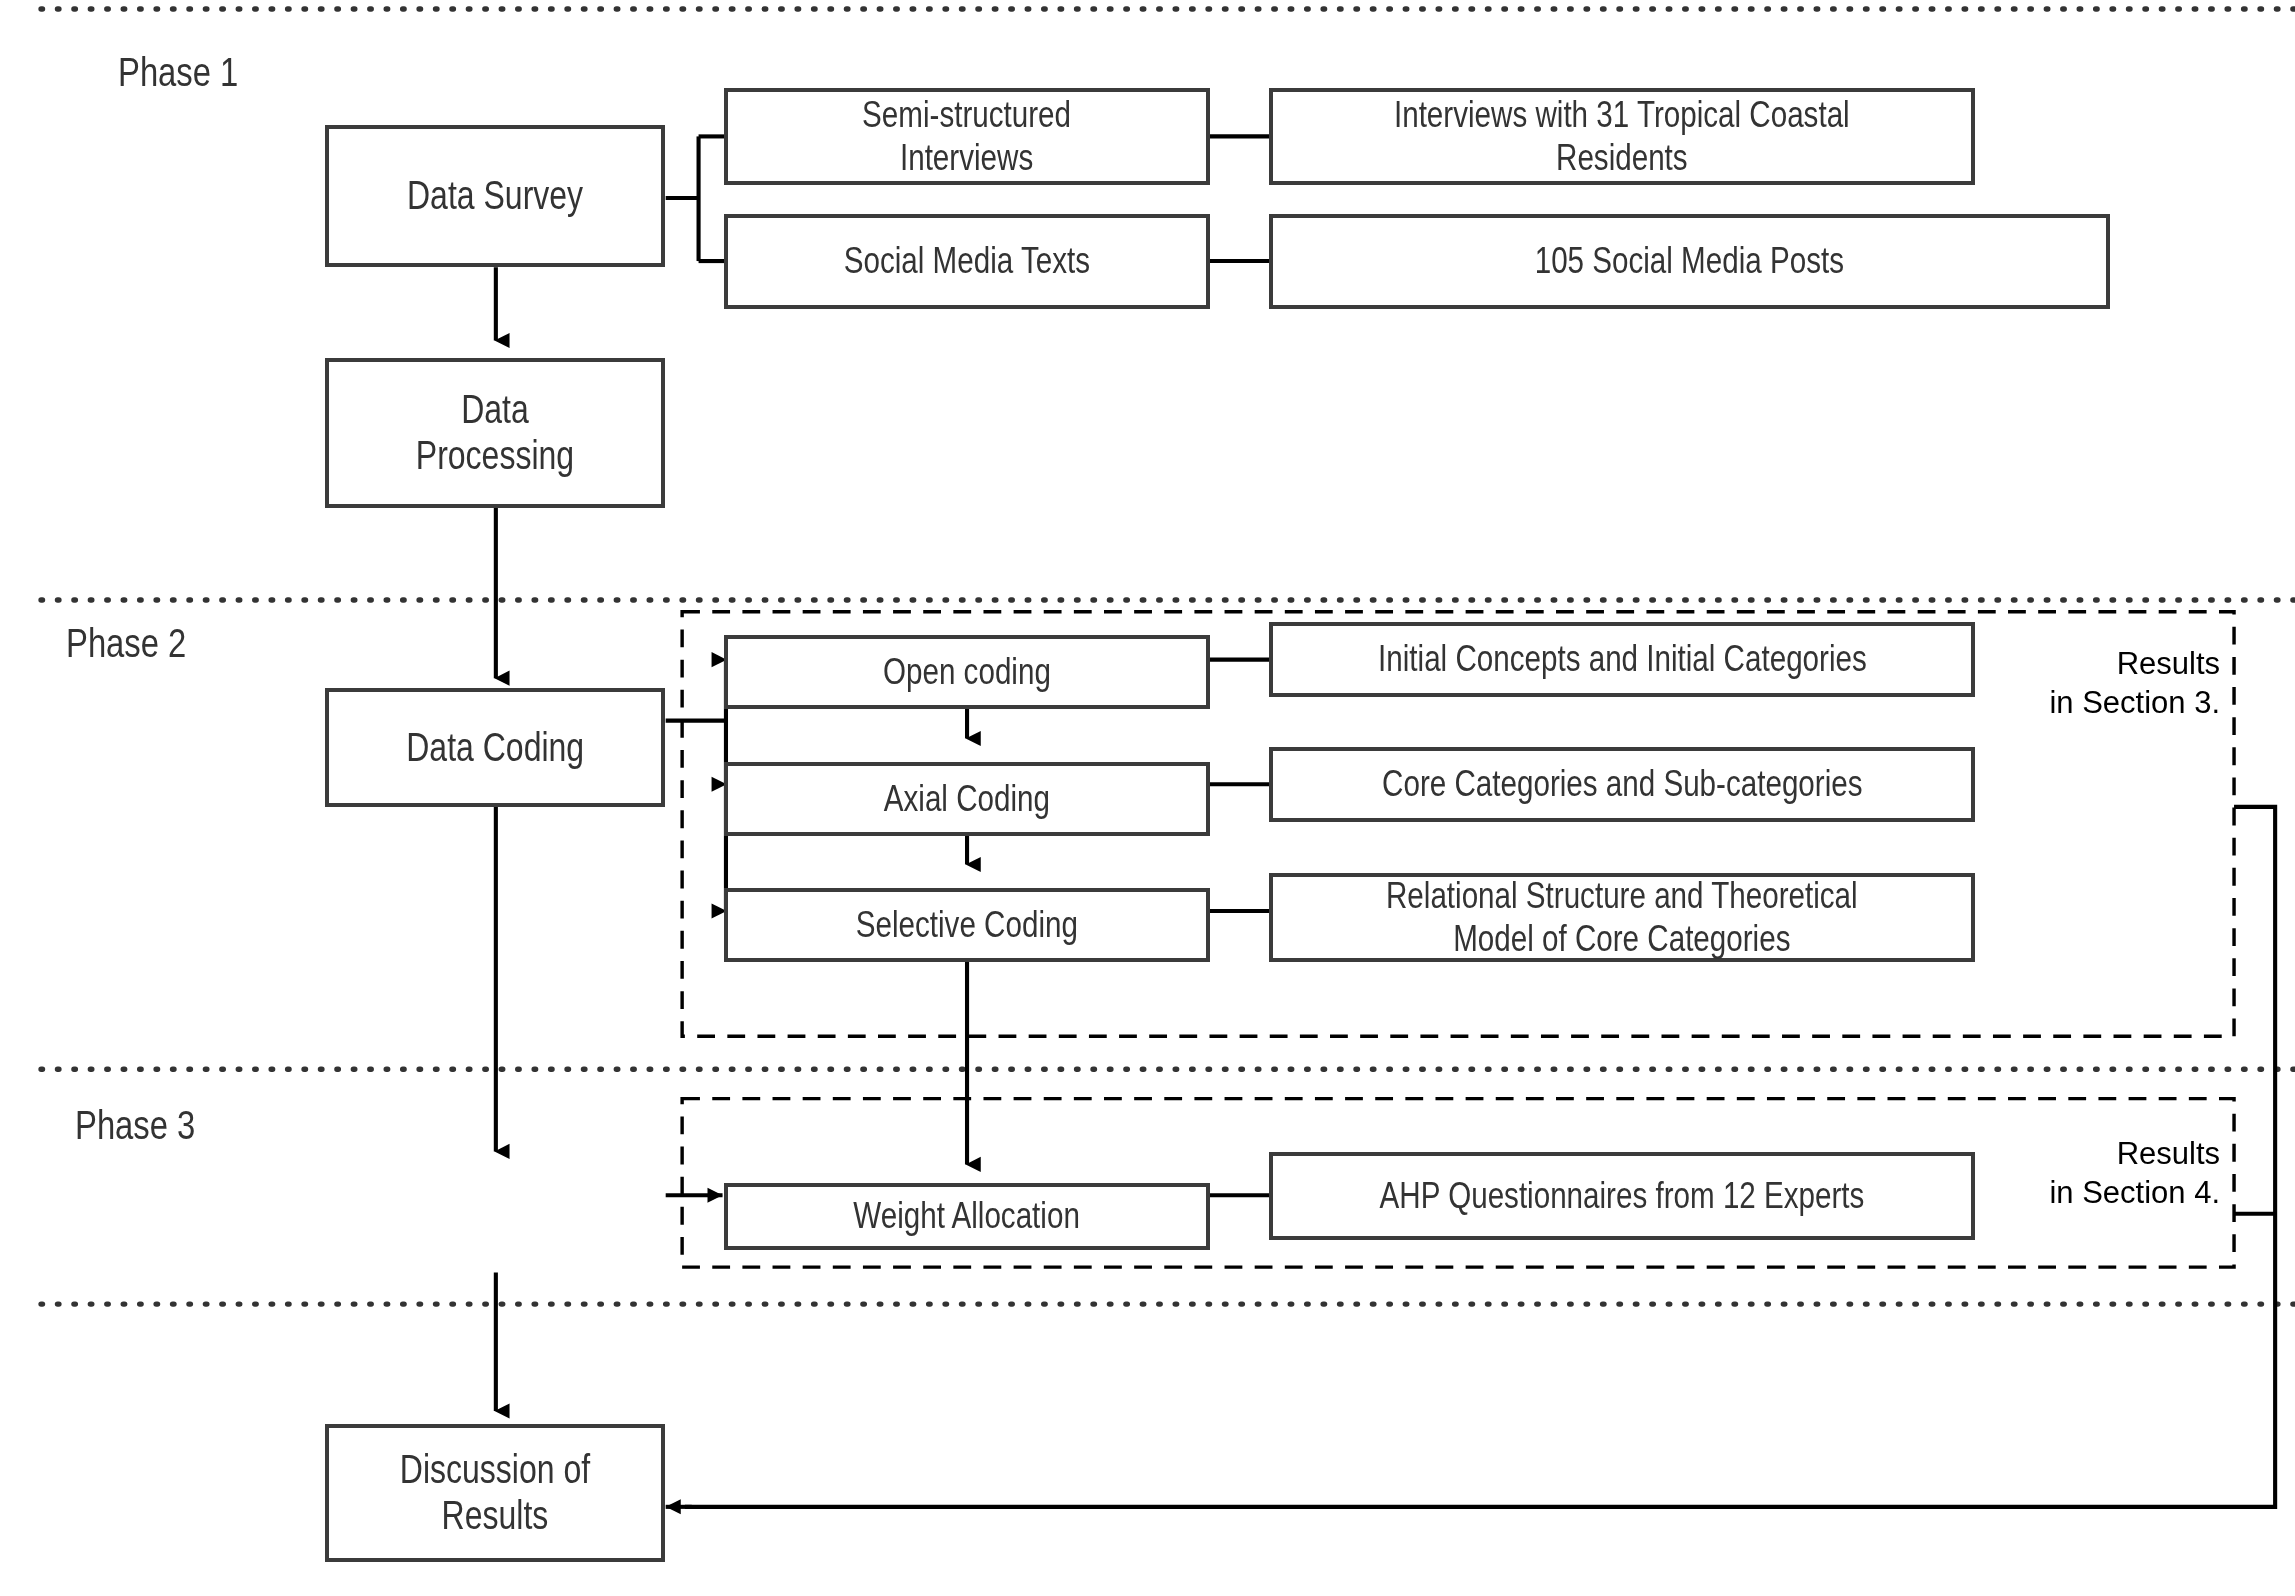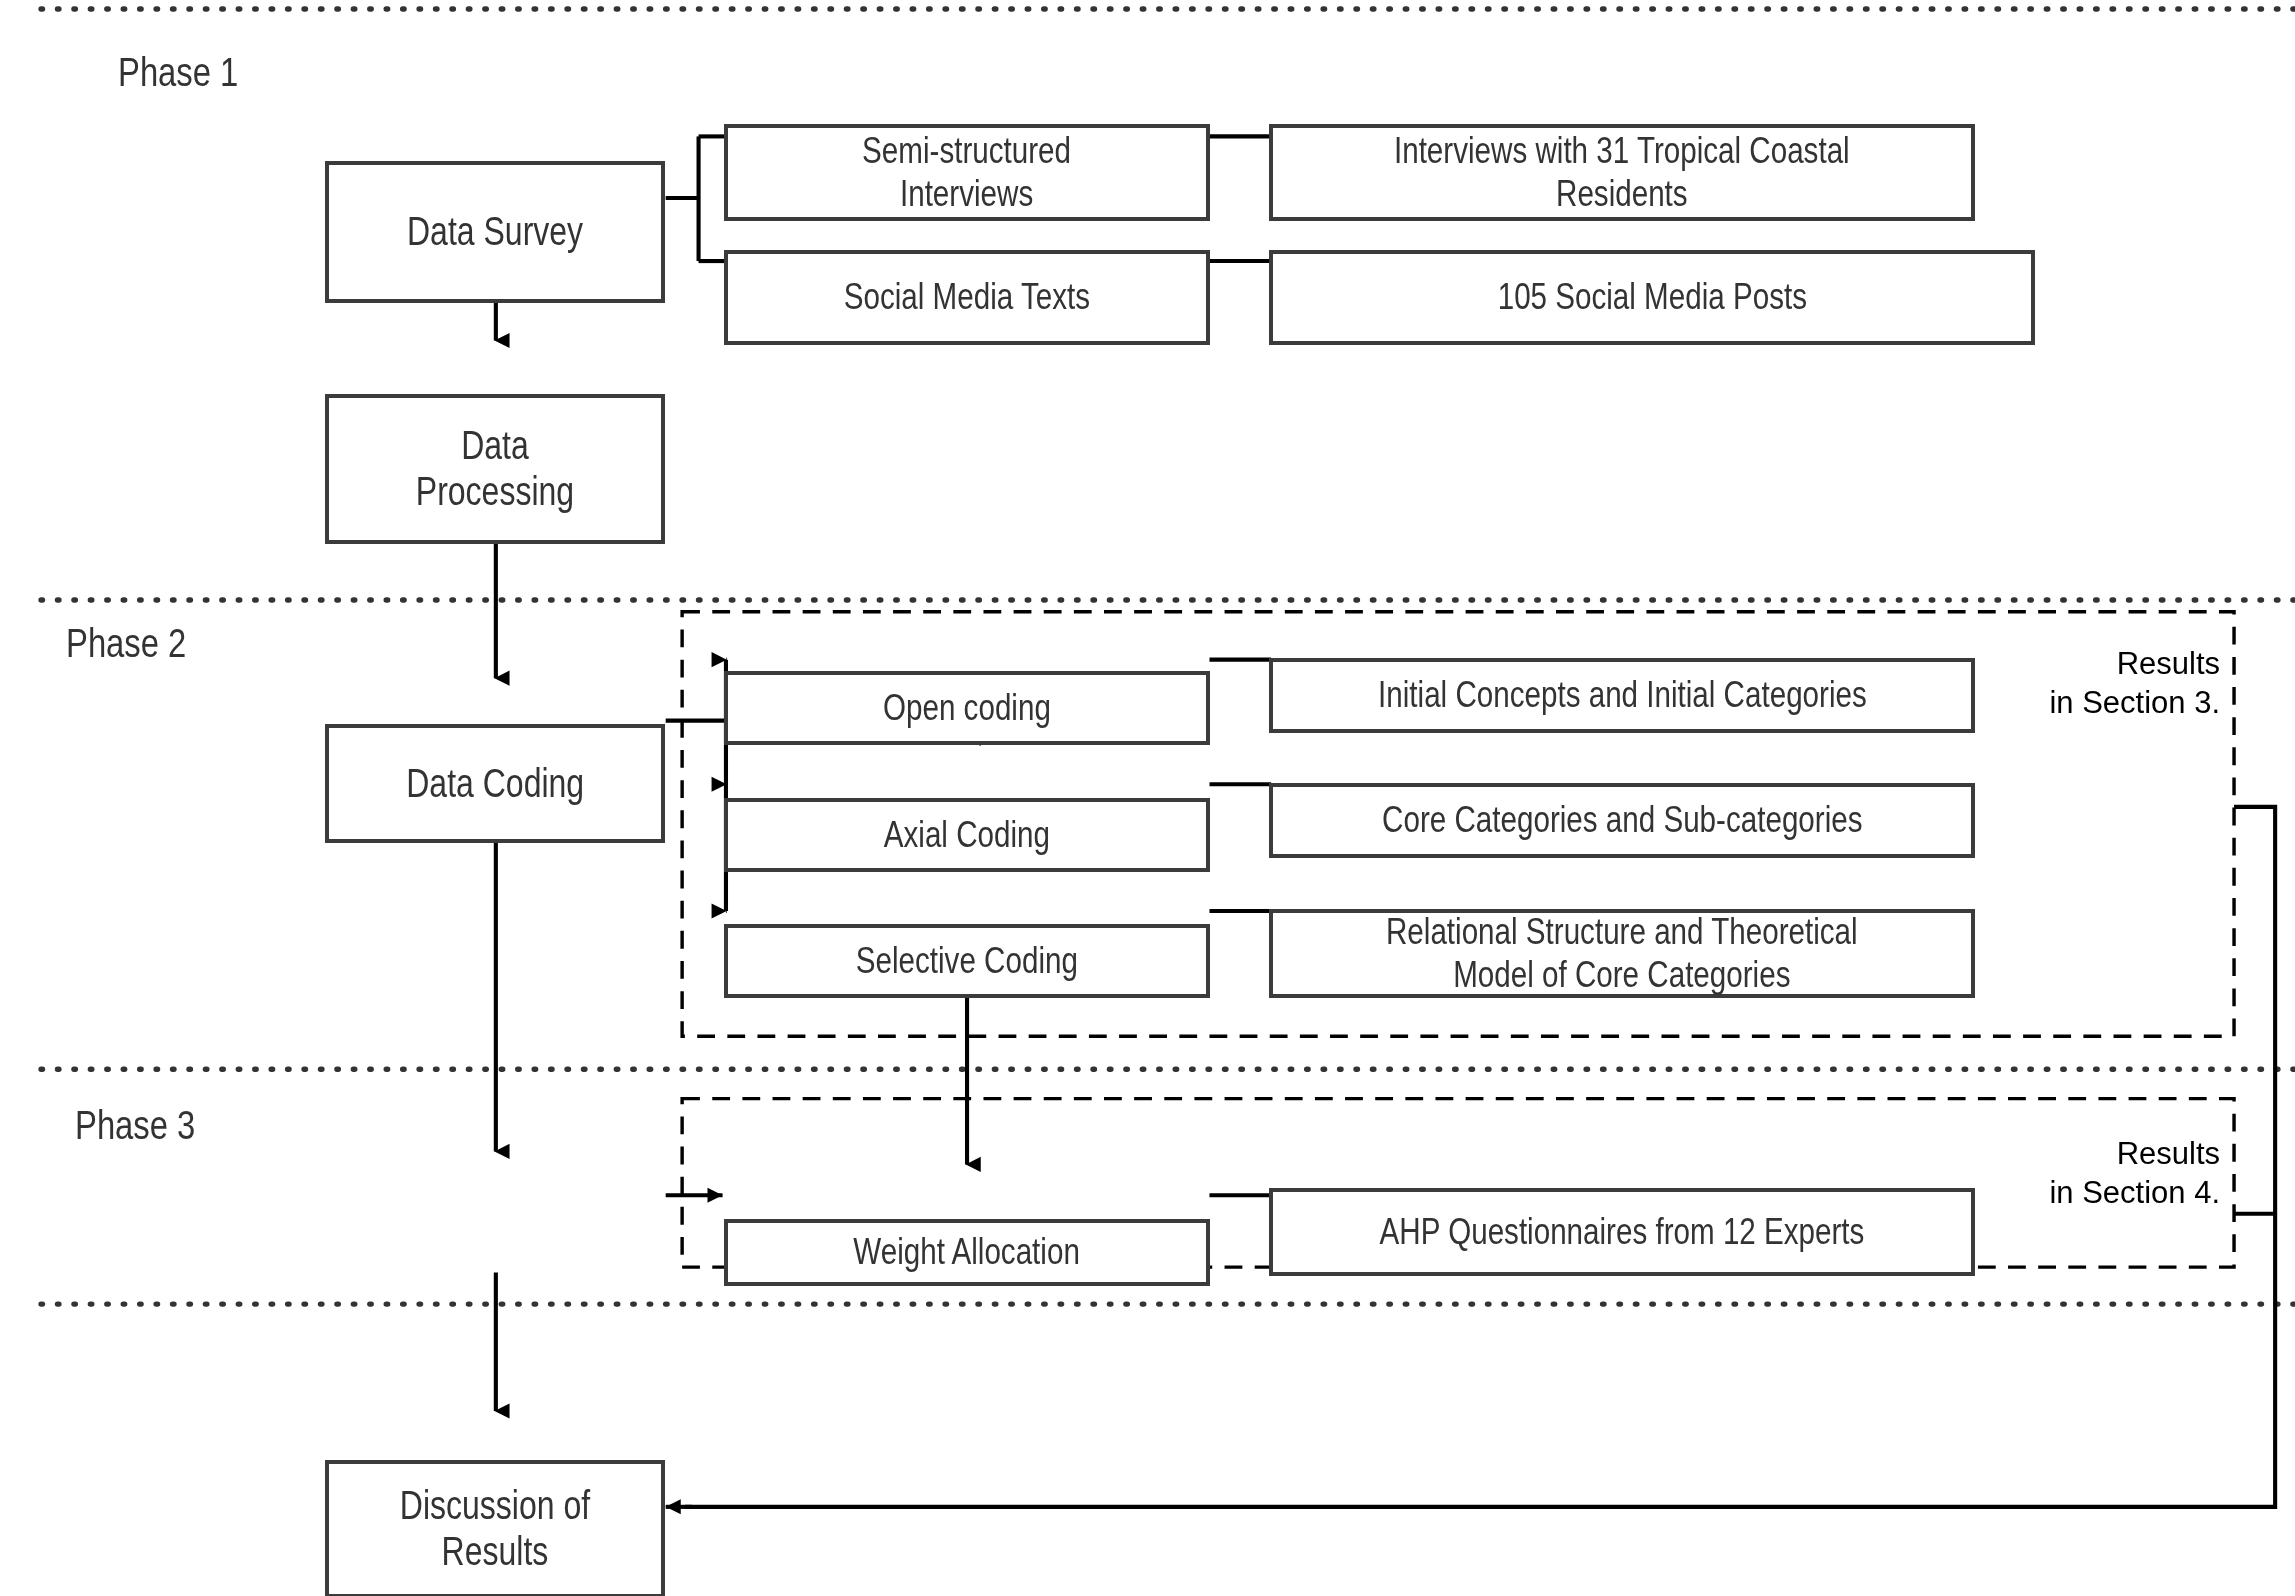--- a/index.html
+++ b/index.html
@@ -1,21 +1,21 @@
 <!DOCTYPE html>
 <html style="font-size:11px"><head>
 <meta charset="utf-8">
 <title>Research Flowchart</title>
 <style>
   html,body{margin:0;padding:0;background:#ffffff;}
   body{font-family:"Liberation Sans", sans-serif;}
   #stage{position:relative;width:2295px;height:1596px;background:#fff;overflow:hidden;}
   svg.layer{position:absolute;left:0;top:0;width:2295px;height:1596px;pointer-events:none;}
   .boxwrap{position:absolute;box-sizing:border-box;background:#fff;border:4.8px solid #3b3b3b;
-           display:flex;align-items:center;justify-content:center;text-align:center;padding:0 9.6px;margin-top:36px;}
+           display:flex;align-items:center;justify-content:center;text-align:center;padding:0 9.6px;}
   .boxtxt{
     display:block;color:#333;font-family:"Liberation Sans", sans-serif;
     font-size:37px;line-height:1.14;
     transform:scaleX(0.80);transform-origin:center center;white-space:pre-line;
   }
   .phase-label{
     position:absolute;color:#333;font-family:"Liberation Sans", sans-serif;
     font-size:41px;
   }
   .phase-label span{display:inline-block;transform:scaleX(0.80);transform-origin:left center;}
@@ -155,21 +155,21 @@
 
   <div class="boxwrap" style="left:724px;top:1183px;width:486px;height:67px;">
     <span class="boxtxt">Weight Allocation</span>
   </div>
 
   <div class="boxwrap" style="left:1269px;top:88px;width:706px;height:97px;justify-content:center;">
     <span class="boxtxt">Interviews with 31 Tropical Coastal
 Residents</span>
   </div>
 
-  <div class="boxwrap" style="left:1269px;top:214px;width:766px;height:95px;">
+  <div class="boxwrap" style="left:1269px;top:214px;width:841px;height:95px;">
     <span class="boxtxt">105 Social Media Posts</span>
   </div>
 
   <div class="boxwrap" style="left:1269px;top:622px;width:706px;height:75px;">
     <span class="boxtxt">Initial Concepts and Initial Categories</span>
   </div>
 
   <div class="boxwrap" style="left:1269px;top:747px;width:706px;height:75px;">
     <span class="boxtxt">Core Categories and Sub-categories</span>
   </div>

